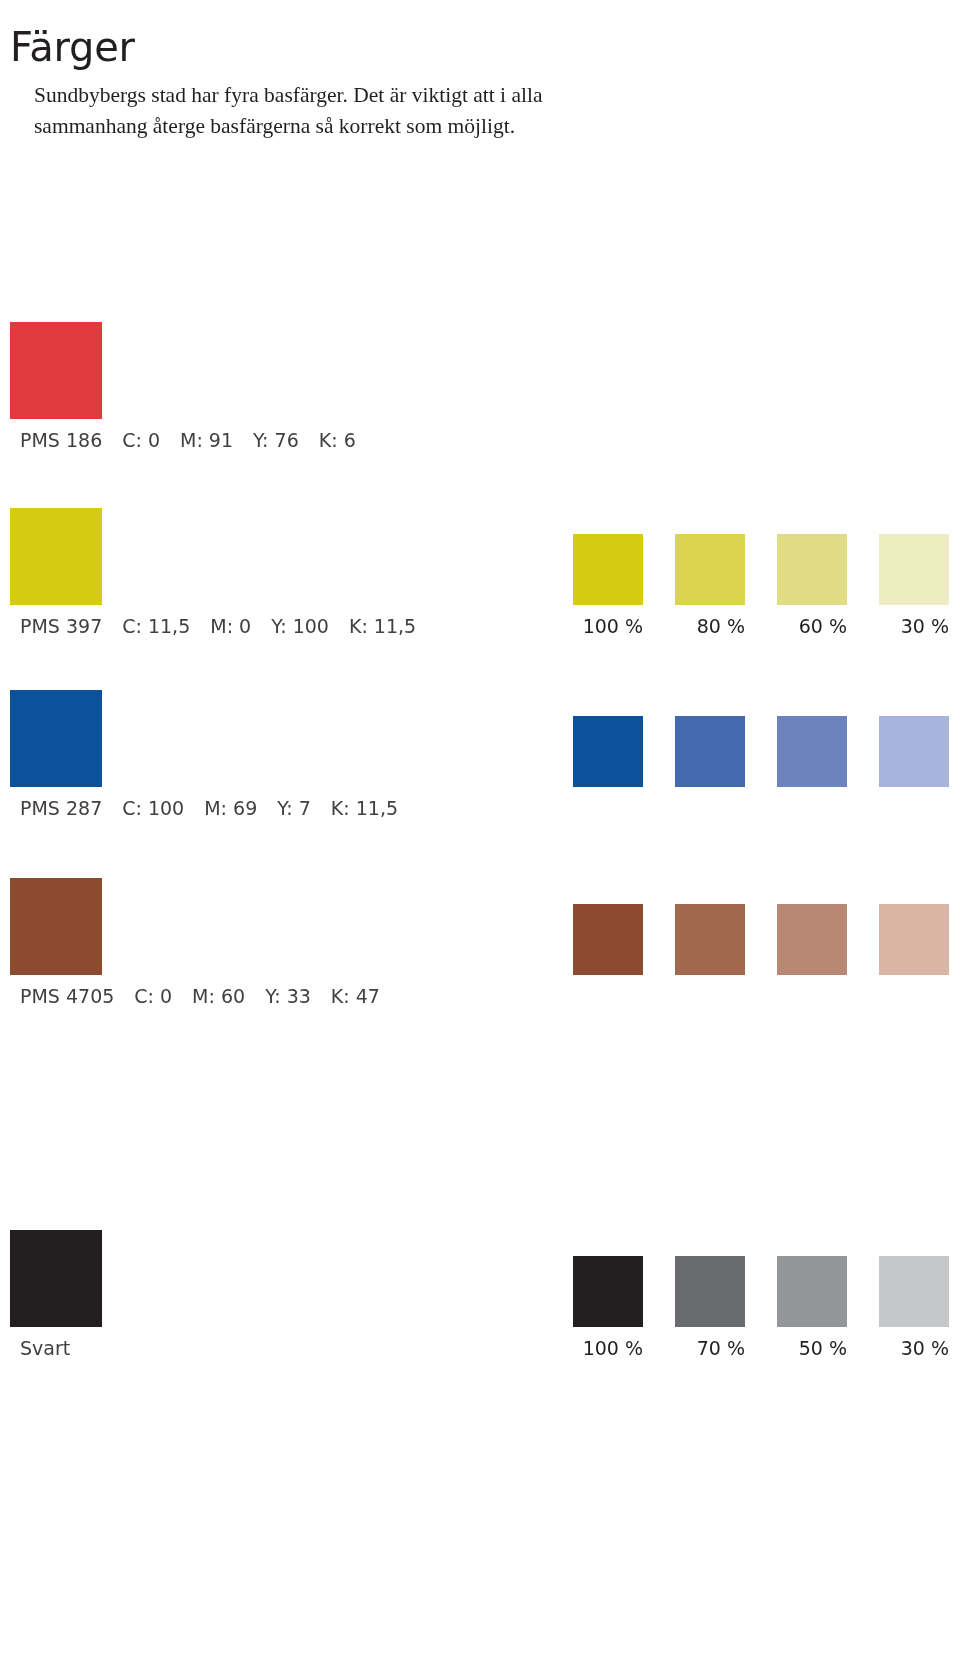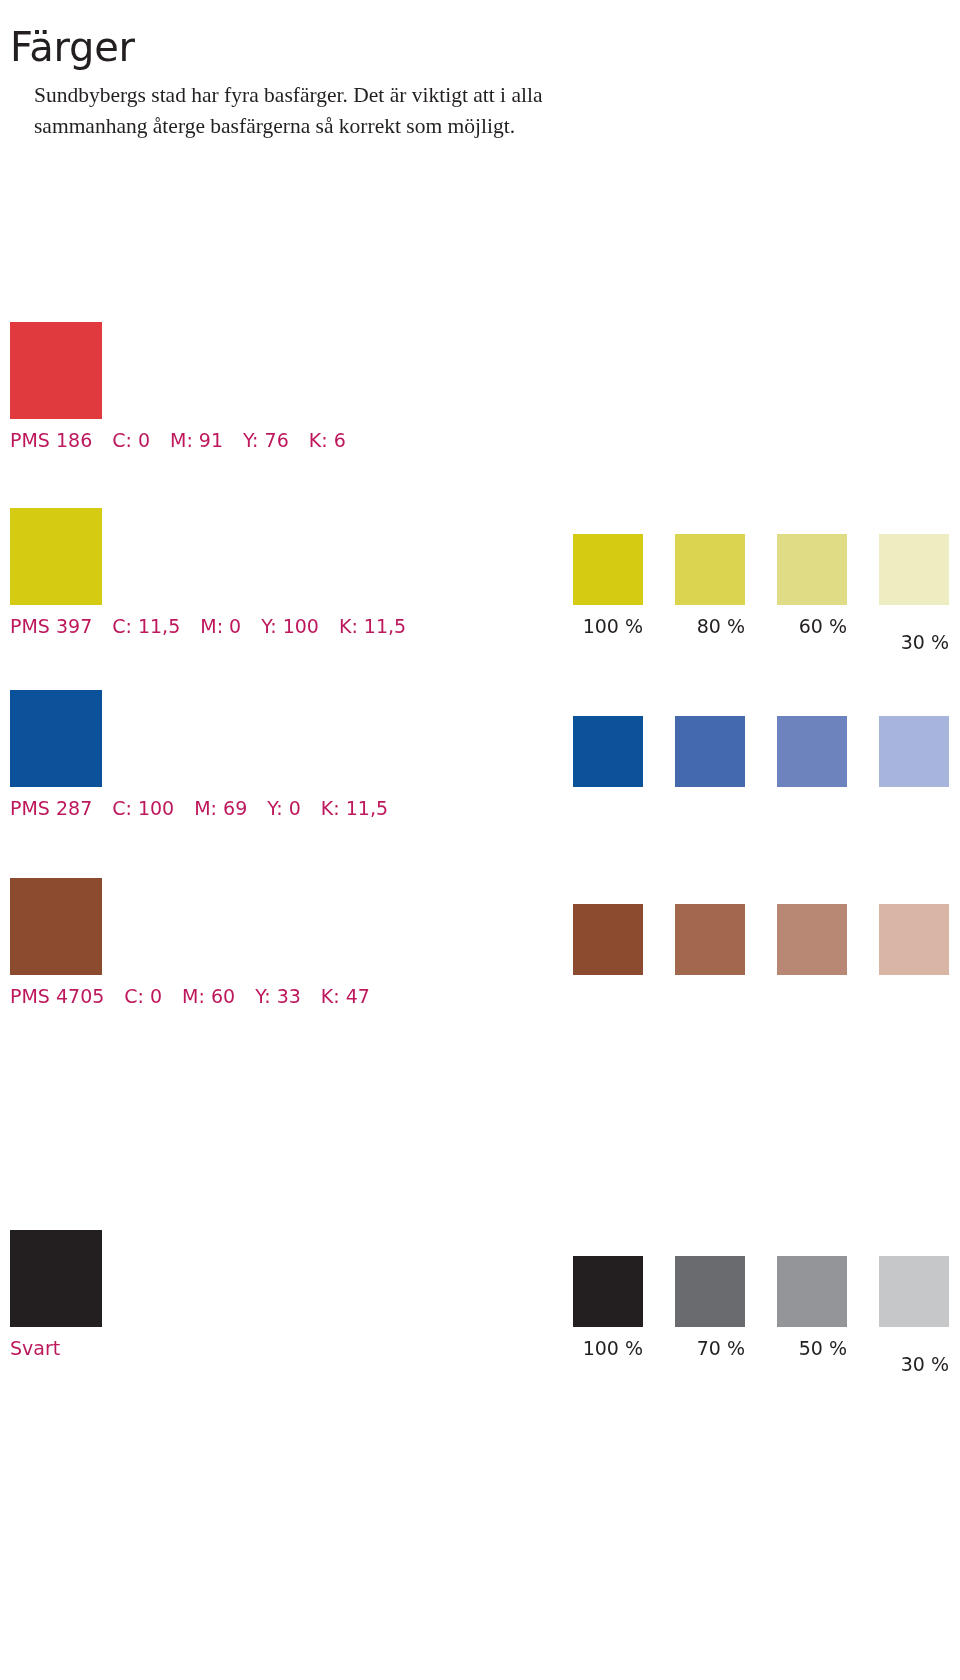--- a/index.html
+++ b/index.html
@@ -79,26 +79,26 @@
     width: 70px;
     height: 71px;
   }
   .tint.i0 { left: 0px; }
   .tint.i1 { left: 102px; }
   .tint.i2 { left: 204px; }
   .tint.i3 { left: 306px; }
 
   .row-label {
     position: absolute;
-    left: 10px;
+    left: 20px;
     top: 106px;
     font-family: "DejaVu Sans", sans-serif;
     font-size: 19px;
     line-height: 24px;
-    color: #be185d;
+    color: #404040;
     white-space: nowrap;
   }
   .row-label .pms {
     display: inline-block;
   }
   .row-label .chan {
     display: inline-block;
     margin-left: 20px;
   }
 
@@ -116,21 +116,21 @@
     text-align: right;
     font-family: "DejaVu Sans", sans-serif;
     font-size: 19px;
     line-height: 24px;
     color: #231f20;
     white-space: nowrap;
   }
   .pct.i0 { left: 0px; }
   .pct.i1 { left: 102px; }
   .pct.i2 { left: 204px; }
-  .pct.i3 { left: 306px; margin-top: 16px; }
+  .pct.i3 { left: 306px; }
 
   
   .footer {
     position: absolute;
     left: 0;
     bottom: 16px;
     width: 950px;
     text-align: right;
     white-space: nowrap;
   }
@@ -186,21 +186,21 @@
 
   <div class="swatch-row" style="top:690px;">
     <div class="main-swatch" style="background-color: rgb(11, 82, 155);"></div>
     <div class="tints">
       <div class="tint i0" style="background-color: rgb(11, 82, 155);"></div>
       <div class="tint i1" style="background-color: rgb(68, 105, 172);"></div>
       <div class="tint i2" style="background-color: rgb(109, 131, 190);"></div>
       <div class="tint i3" style="background-color: rgb(167, 181, 220);"></div>
     </div>
     <div class="row-label">
-      <span class="pms">PMS 287</span><span class="chan">C: 100</span><span class="chan">M: 69</span><span class="chan">Y: 0</span><span class="chan">K: 11,5</span>
+      <span class="pms">PMS 287</span><span class="chan">C: 100</span><span class="chan">M: 69</span><span class="chan">Y: 7</span><span class="chan">K: 11,5</span>
     </div>
   </div>
 
   <div class="swatch-row" style="top:878px;">
     <div class="main-swatch" style="background-color: rgb(140, 74, 47);"></div>
     <div class="tints">
       <div class="tint i0" style="background-color: rgb(140, 74, 47);"></div>
       <div class="tint i1" style="background-color: rgb(162, 104, 78);"></div>
       <div class="tint i2" style="background-color: rgb(185, 136, 116);"></div>
       <div class="tint i3" style="background-color: rgb(217, 181, 165);"></div>

